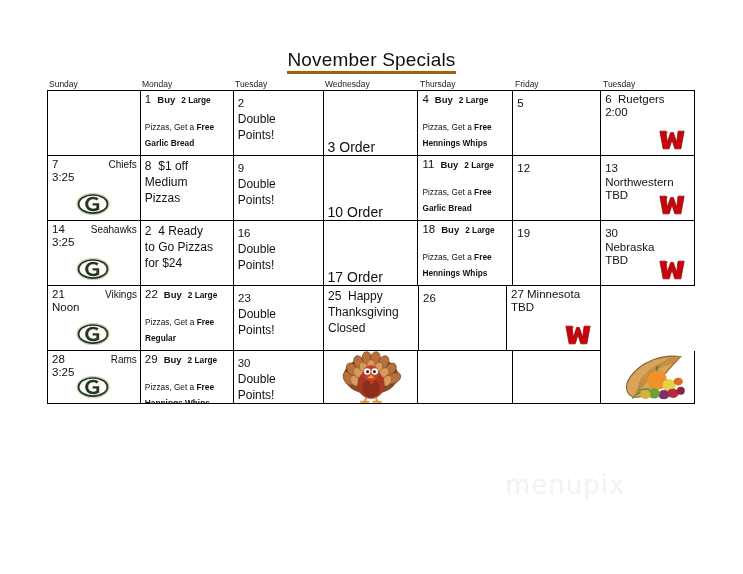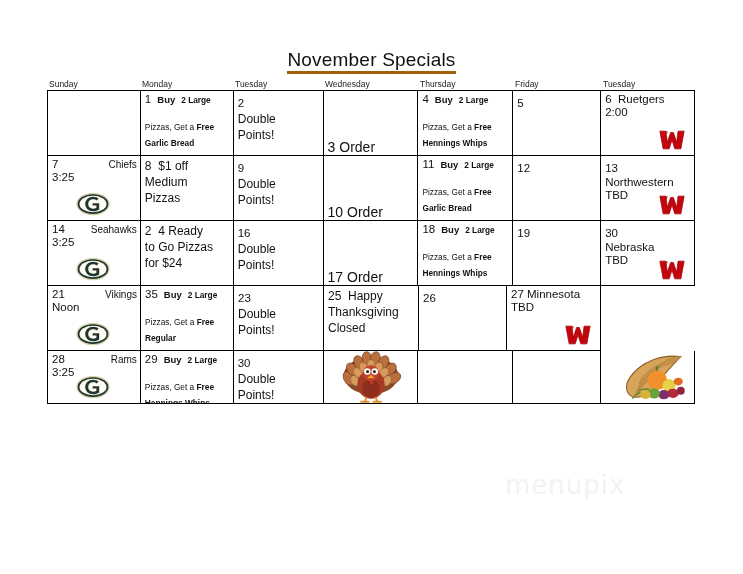--- a/index.html
+++ b/index.html
@@ -215,21 +215,21 @@
             <span class="dn">21</span>
             <span class="teamname">Vikings</span>
           </div>
           <div class="dn">Noon</div>
           <svg class="logo gb" viewBox="0 0 68 48">
             <use href="#sym-gb"></use>
           </svg>
         </div>
         <div class="cell c1 r3 promo">
           <div class="hdr">
-            <span class="w1 dn">35</span>
+            <span class="w1 dn">22</span>
             <span class="w2">Buy</span>
             <span class="w3">2 Large</span>
           </div>
           <div class="body"><span class="lt">Pizzas, Get a </span>Free<br>Regular<br>Breadsticks</div>
         </div>
         <div class="cell c2 r3">
           <div><span class="dn">23</span><div class="big">Double</div><div class="big">Points!</div></div>
         </div>
         <div class="cell c4 r3">
           <div class="big"><span>25</span>&nbsp;&nbsp;Happy<br>Thanksgiving<br>Closed</div>

